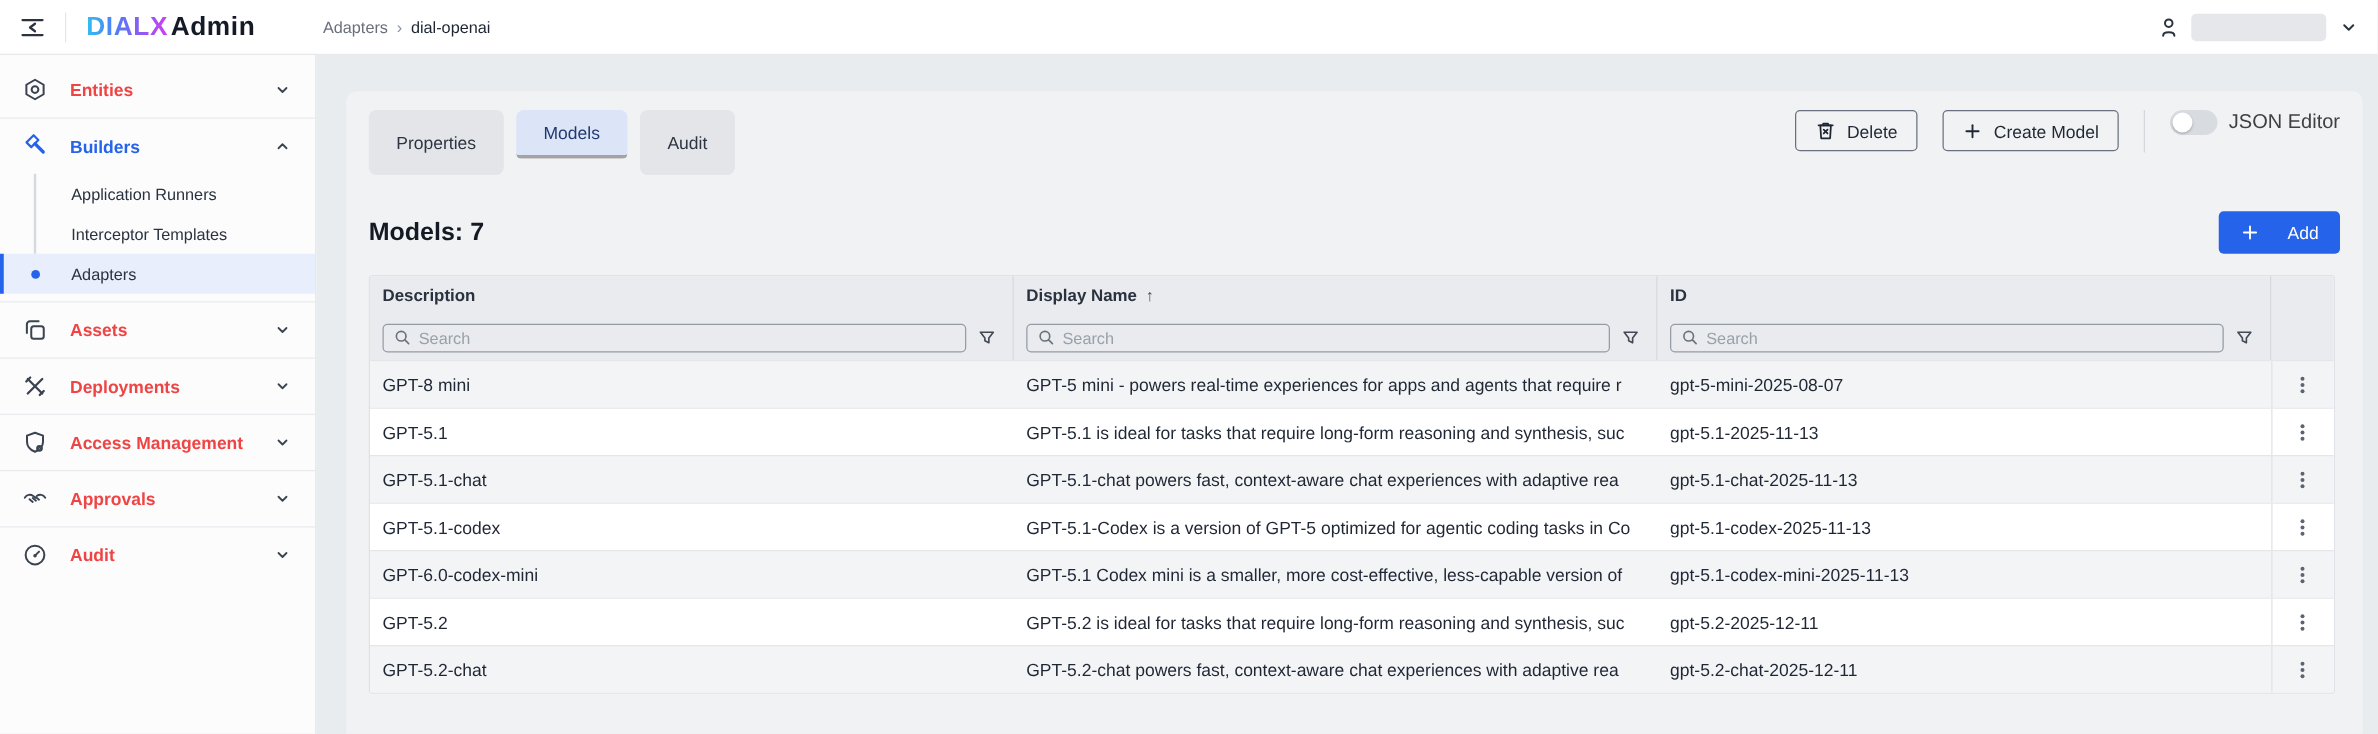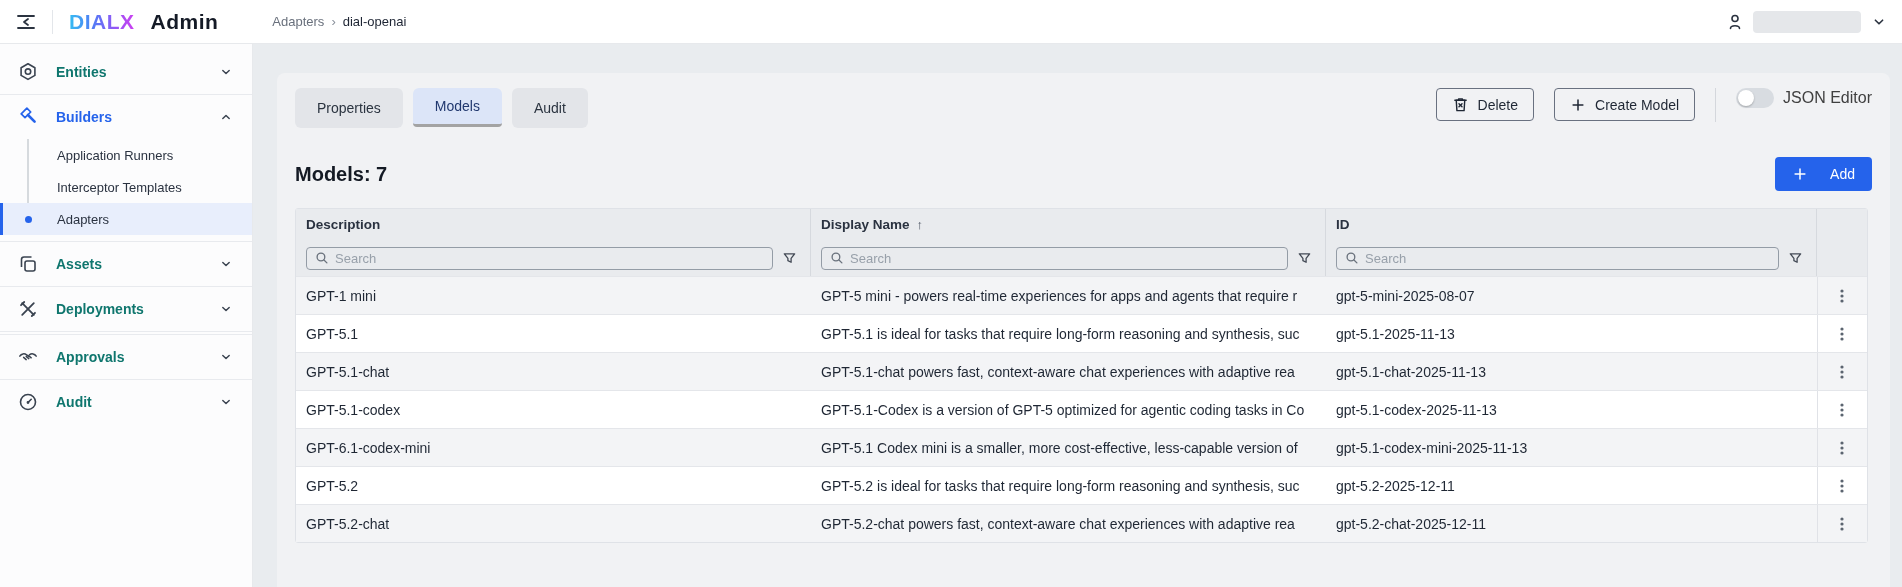--- a/index.html
+++ b/index.html
@@ -4,59 +4,59 @@
 <style>
   * { margin:0; padding:0; box-sizing:border-box; }
   html,body { width:1902px; height:587px; overflow:hidden; }
   body { font-family:"Liberation Sans","DejaVu Sans",sans-serif; color:#1f2734; background:#e9ecef; }
 
   
   .topbar { position:absolute; left:0; top:0; width:1902px; height:44px; background:#fff;
             border-bottom:1px solid #e7e9ec; display:flex; align-items:center; padding:0 14px; z-index:5; }
   .icon-btn { background:none; border:none; cursor:pointer; display:flex; align-items:center; color:#2b3340; }
   .topbar-vdiv { width:1px; height:24px; background:#e3e6ea; margin:0 16px 0 14px; }
-  .logo { display:flex; align-items:baseline; gap:16px; font-size:21px; font-weight:700; letter-spacing:.5px; }
+  .logo { display:flex; align-items:baseline; gap:2px; font-size:21px; font-weight:700; letter-spacing:.5px; }
   .logo-brand { color:#7b5cf6; }
   @supports ((-webkit-background-clip:text) or (background-clip:text)) {
     .logo-brand { background:linear-gradient(90deg,#35bdf2 0%,#4f7df5 35%,#8a5cf6 65%,#cf3df0 100%);
                   -webkit-background-clip:text; background-clip:text; -webkit-text-fill-color:transparent; color:transparent; }
   }
   .logo-suffix { color:#141a26; font-weight:600; }
   .breadcrumb { display:flex; align-items:center; gap:7px; margin-left:54px; font-size:13px; }
   .crumb-parent { color:#69707c; cursor:pointer; }
   .crumb-sep { color:#8a919c; }
   .crumb-current { color:#1d2433; }
   .topbar-spacer { flex:1; }
   .user-area { display:flex; align-items:center; gap:9px; }
   .redacted-pill { width:108px; height:22px; border-radius:4px; background:#e5e7ea; }
 
   
   .sidebar { position:absolute; left:0; top:44px; width:253px; height:543px; background:#fcfcfd;
              border-right:1px solid #e7e9ec; padding-top:8px; z-index:4; }
   .side-item { height:40px; display:flex; align-items:center; padding:0 18px 0 18px; cursor:pointer; }
   .side-item .sicon { width:20px; height:20px; margin-right:18px; display:flex; align-items:center; justify-content:center; color:#3a4350; }
-  .side-item .slabel { font-size:14px; font-weight:600; color:#0f766e; flex:1; }
+  .side-item .slabel { font-size:14px; font-weight:600; color:#ef4444; flex:1; }
   .side-item.blue .slabel { color:#2563eb; }
   .side-item.blue .sicon { color:#2563eb; }
   .side-item .chev { color:#3a4350; display:flex; }
   .side-divider { height:1px; background:#e8eaee; margin:2px 0; }
   .side-sub { position:relative; padding:2px 0 4px 0; }
   .side-sub::before { content:""; position:absolute; left:27px; top:2px; height:calc(100% - 38px); width:1.5px; background:#d6dade; }
   .sub-item { position:relative; height:32px; display:flex; align-items:center; padding-left:57px;
               font-size:13px; color:#2a3240; cursor:pointer; }
   .sub-item.active { background:#e8eefc; border-left:3px solid #2563eb; padding-left:54px; }
   .sub-item.active .sub-dot { position:absolute; left:22px; top:13px; width:7px; height:7px; border-radius:50%; background:#2563eb; }
 
   
   .main { position:absolute; left:253px; top:44px; width:1649px; height:543px; background:#e9ecef; overflow:hidden; }
   .card { margin:29px 12px 0 24px; width:1613px; height:560px; background:#f1f2f4; border-radius:8px; padding:15px 18px; }
 
   .toolbar-row { display:flex; justify-content:space-between; align-items:flex-start; }
   .tabs { display:flex; gap:10px; }
-  .tab { padding:0 22px; height:40px; display:flex; align-items:center; font-size:14px; color:#2b3440;
+  .tab { padding:0 22px; height:52px; display:flex; align-items:center; font-size:14px; color:#2b3440;
          background:#e3e5e9; border:none; border-radius:6px; cursor:pointer; }
   .tab.active { background:#dce5f8; color:#21386f; font-weight:500; border-radius:6px 6px 4px 4px;
                 border-bottom:3px solid #a3a3a3; height:39px; }
   .toolbar-actions { display:flex; align-items:flex-start; gap:20px; }
   .btn-outline { display:flex; align-items:center; gap:9px; height:33px; padding:0 15px; font-size:14px; color:#1f2734;
                  background:transparent; border:1px solid #697180; border-radius:4px; cursor:pointer; }
   .actions-vdiv { width:1px; height:34px; background:#d4d7dc; }
   .toggle-wrap { display:flex; align-items:center; gap:9px; }
   .toggle { width:38px; height:20px; border-radius:10px; background:#d8dce1; position:relative; cursor:pointer; }
   .toggle-knob { position:absolute; left:2px; top:2px; width:16px; height:16px; border-radius:50%; background:#fff;
@@ -214,20 +214,35 @@
     <span class="slabel">Deployments</span>
     <span class="chev">
       <svg width="16" height="16" viewBox="0 0 20 20" fill="none" stroke="currentColor" stroke-width="1.8" stroke-linecap="round" stroke-linejoin="round">
           <polyline points="6,8 10,12 14,8"></polyline>
         </svg>
     </span>
   </div>
 
   <div class="side-divider"></div>
 
+  <div class="side-item">
+    <span class="sicon">
+      <svg width="20" height="20" viewBox="0 0 20 20" fill="none" stroke="currentColor" stroke-width="1.6" stroke-linecap="round" stroke-linejoin="round">
+        <path d="M10 2.2 L16.4 4.5 V9.3 C16.4 13.2 13.8 15.8 10 17.4 C6.2 15.8 3.6 13.2 3.6 9.3 V4.5 Z"></path>
+        <circle cx="13.6" cy="14.6" r="1.9" fill="#fcfcfd"></circle>
+          <circle cx="13.6" cy="14.6" r="0.5"></circle>
+      </svg>
+    </span>
+    <span class="slabel">Access Management</span>
+    <span class="chev">
+      <svg width="16" height="16" viewBox="0 0 20 20" fill="none" stroke="currentColor" stroke-width="1.8" stroke-linecap="round" stroke-linejoin="round">
+          <polyline points="6,8 10,12 14,8"></polyline>
+        </svg>
+    </span>
+  </div>
 
   <div class="side-divider"></div>
 
   <div class="side-item">
     <span class="sicon">
       <svg width="20" height="20" viewBox="0 0 20 20" fill="none" stroke="currentColor" stroke-width="1.5" stroke-linecap="round" stroke-linejoin="round">
         <path d="M1.8 9.2 C3.4 6.6 6.4 6.2 8.6 7.8 L10.4 9.2"></path>
         <path d="M18.2 9.2 C16.6 6.6 13.6 6.2 11.4 7.8"></path>
         <path d="M5.6 10.4 L8.2 12.6"></path>
           <path d="M8.2 9.4 L10.8 11.6"></path>
@@ -383,21 +398,21 @@
               <svg width="15" height="15" viewBox="0 0 16 16" fill="none" stroke="currentColor" stroke-width="1.4" stroke-linejoin="round">
                 <path d="M2.5 3 H13.5 L9.7 7.8 V12 L6.3 10.3 V7.8 Z"></path>
               </svg>
             </span>
           </button>
         </div>
         <div class="scell c4"></div>
       </div>
 
       <div class="t-row t-body-row stripe">
-        <div class="bcell c1">GPT-1 mini</div>
+        <div class="bcell c1">GPT-8 mini</div>
         <div class="bcell c2">GPT-5 mini - powers real-time experiences for apps and agents that require r</div>
         <div class="bcell c3">gpt-5-mini-2025-08-07</div>
         <div class="kebab-cell c4">
             <button class="kebab-btn">
               <svg width="14" height="18" viewBox="0 0 14 18" fill="currentColor">
                 <circle cx="7" cy="4" r="1.6"></circle>
                 <circle cx="7" cy="9" r="1.6"></circle>
                 <circle cx="7" cy="14" r="1.6"></circle>
               </svg>
             </button>
@@ -439,21 +454,21 @@
             <button class="kebab-btn">
               <svg width="14" height="18" viewBox="0 0 14 18" fill="currentColor">
                 <circle cx="7" cy="4" r="1.6"></circle>
                 <circle cx="7" cy="9" r="1.6"></circle>
                 <circle cx="7" cy="14" r="1.6"></circle>
               </svg>
             </button>
           </div>
       </div>
       <div class="t-row t-body-row stripe">
-        <div class="bcell c1">GPT-6.1-codex-mini</div>
+        <div class="bcell c1">GPT-6.0-codex-mini</div>
         <div class="bcell c2">GPT-5.1 Codex mini is a smaller, more cost-effective, less-capable version of</div>
         <div class="bcell c3">gpt-5.1-codex-mini-2025-11-13</div>
         <div class="kebab-cell c4">
             <button class="kebab-btn">
               <svg width="14" height="18" viewBox="0 0 14 18" fill="currentColor">
                 <circle cx="7" cy="4" r="1.6"></circle>
                 <circle cx="7" cy="9" r="1.6"></circle>
                 <circle cx="7" cy="14" r="1.6"></circle>
               </svg>
             </button>

